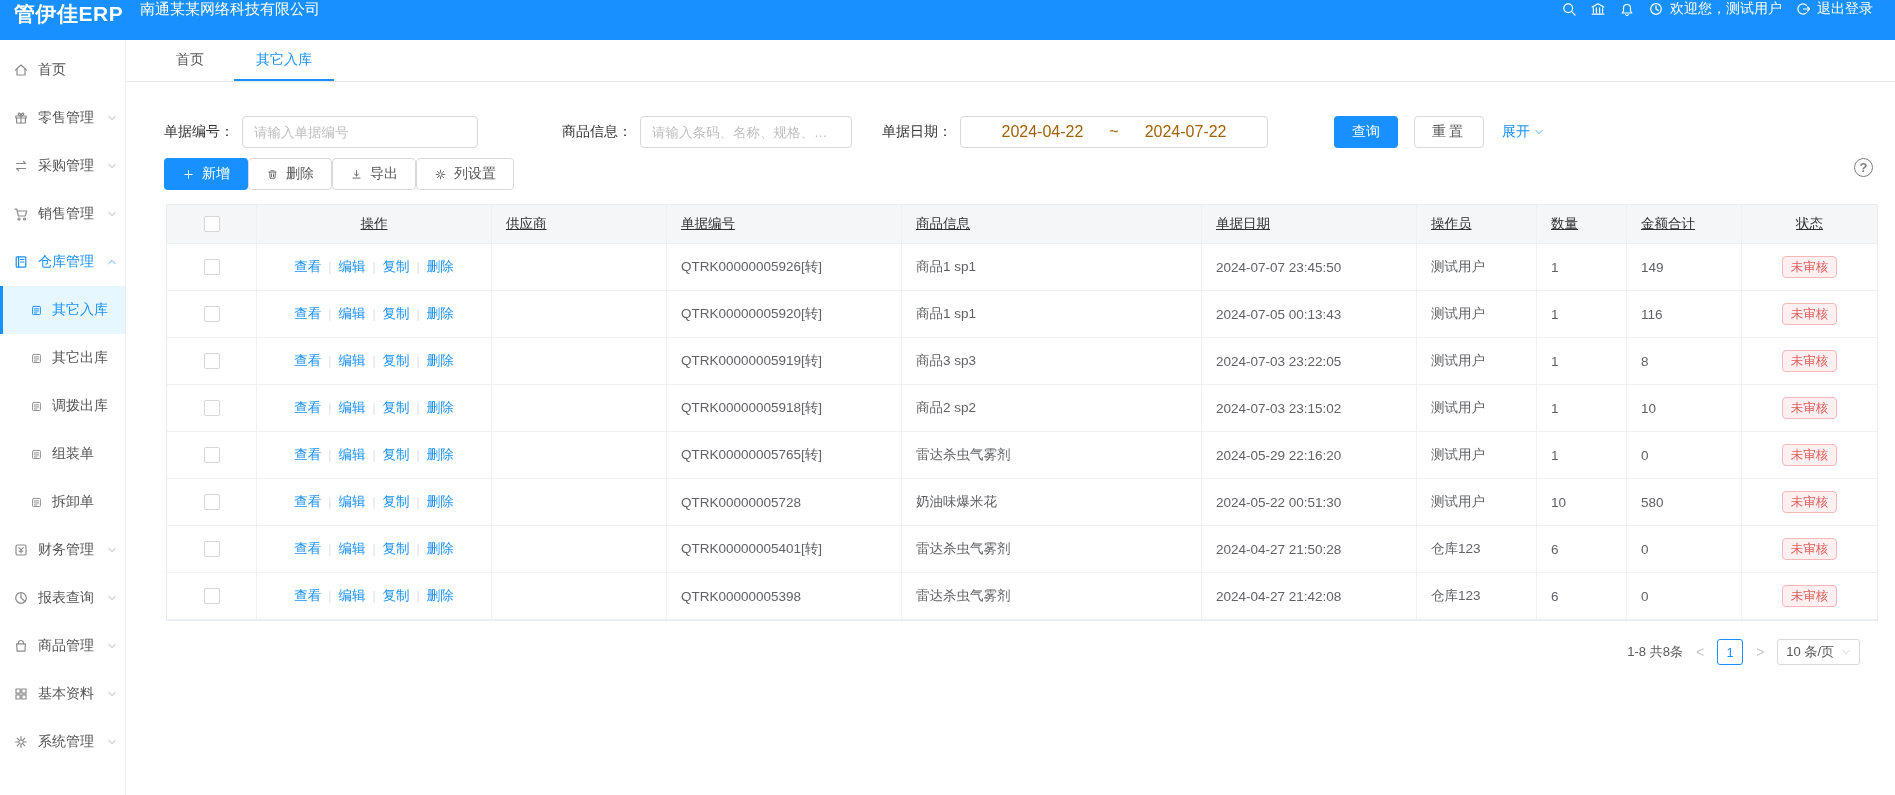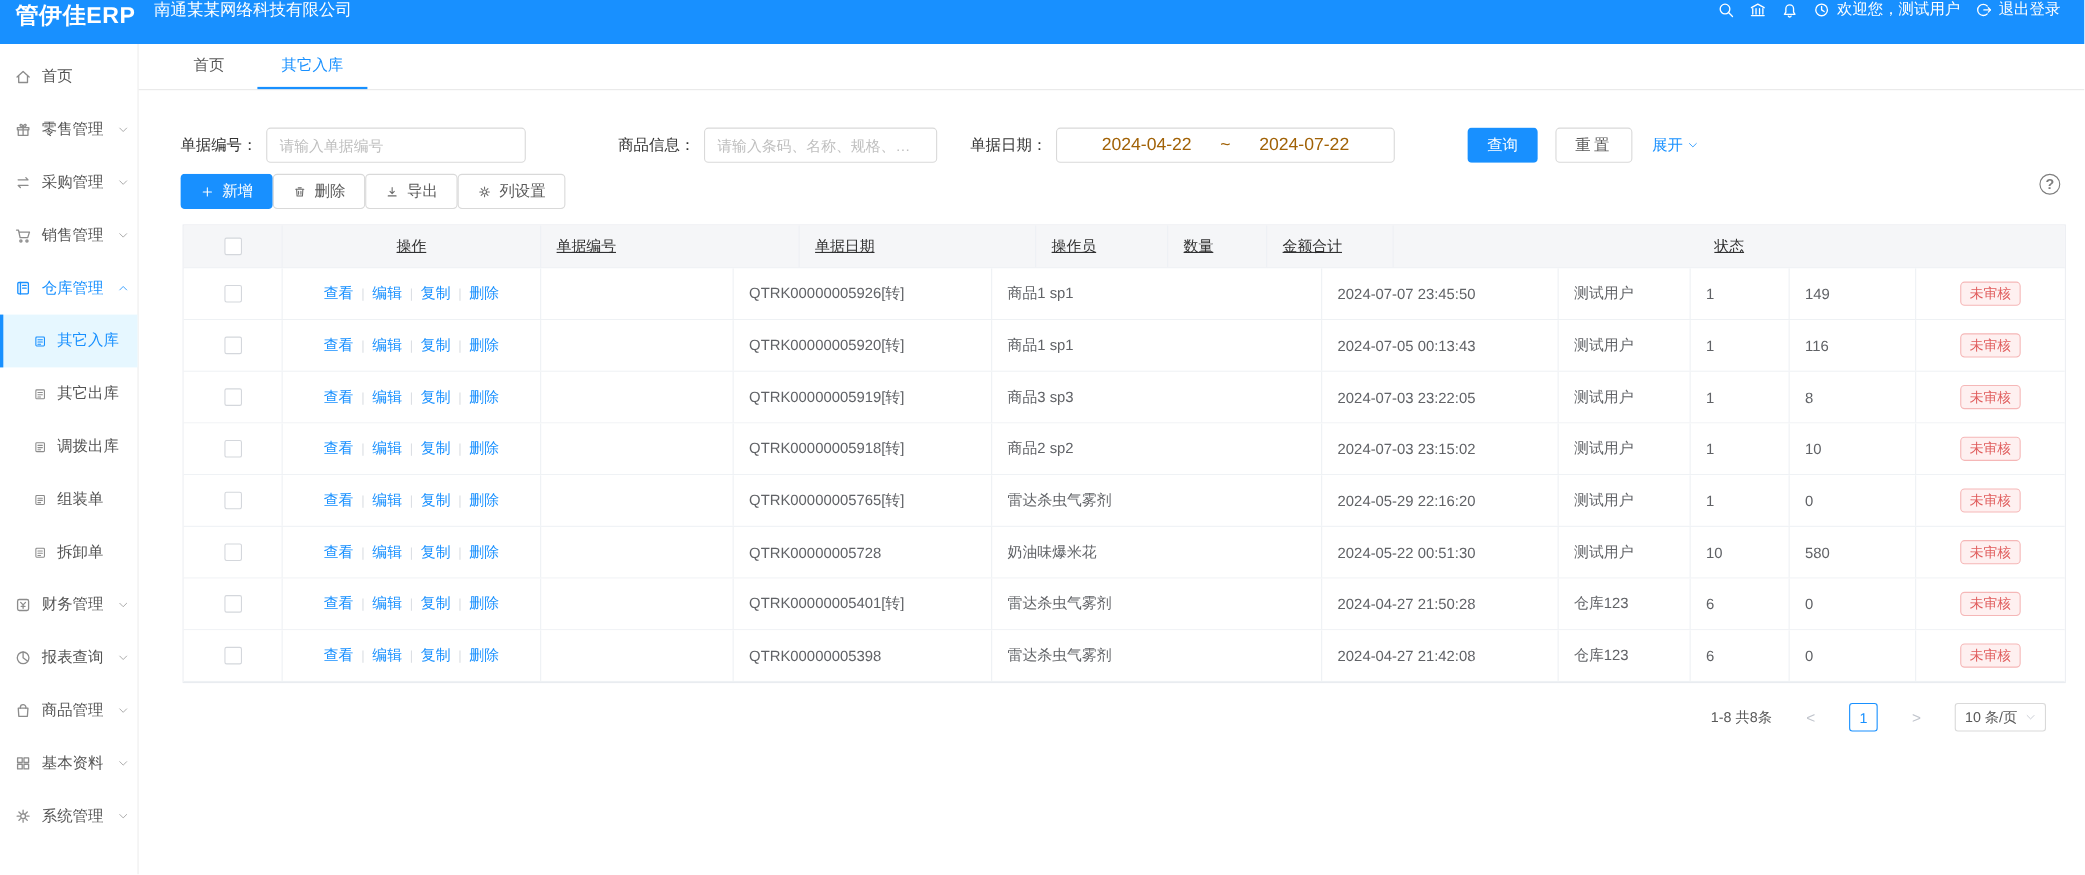--- a/index.html
+++ b/index.html
@@ -79,21 +79,21 @@
   .c6{width:120px;}
   .c7{width:90px;}
   .c8{width:115px;}
   .c9{flex:1;justify-content:center;}
   .cbx{width:16px;height:16px;border:1px solid #d4d7dc;border-radius:2px;background:#fff;cursor:pointer;}
   .alink{color:var(--accent);cursor:pointer;}
   .sep{color:#dcdfe4;margin:0 7px;font-style:normal;font-size:12px;}
   .badge{color:var(--badge-text);background:var(--badge-bg);border:1px solid var(--badge-border);
     border-radius:4px;padding:4px 8px;font-size:12.5px;line-height:1;}
   
-  .pagination{display:flex;align-items:center;justify-content:flex-end;gap:29px;margin:18px 35px 0 0;
+  .pagination{display:flex;align-items:center;justify-content:flex-end;gap:11px;margin:18px 35px 0 0;
     font-size:13px;color:#595959;}
   .pg-arrow{color:#c0c4cc;font-size:14px;cursor:pointer;padding:0 2px;}
   .pg-num{min-width:26px;height:26px;border:1px solid var(--accent);color:var(--accent);border-radius:3px;
     display:flex;align-items:center;justify-content:center;cursor:pointer;}
   .pg-size{height:26px;border:1px solid #d9d9d9;border-radius:3px;padding:0 8px;display:flex;align-items:center;
     gap:7px;color:#595959;cursor:pointer;}
   .pg-size .ic{color:#c0c4cc;}
 </style>
 </head>
 <body>
@@ -405,21 +405,23 @@
       </button>
       <div class="help-icon">?</div>
     </div>
 
     <div class="tbl" id="tbl">
         <div class="tr thead">
           <div class="th c0">
             <span class="cbx"></span>
           </div>
           <div class="th c1">操作</div>
+          <div class="th c2">供应商</div>
           <div class="th c3">单据编号</div>
+          <div class="th c4">商品信息</div>
           <div class="th c5">单据日期</div>
           <div class="th c6">操作员</div>
           <div class="th c7">数量</div>
           <div class="th c8">金额合计</div>
           <div class="th c9">状态</div>
         </div>
         <div class="tbody">
           <div class="tr">
             <div class="td c0">
               <span class="cbx"></span>

